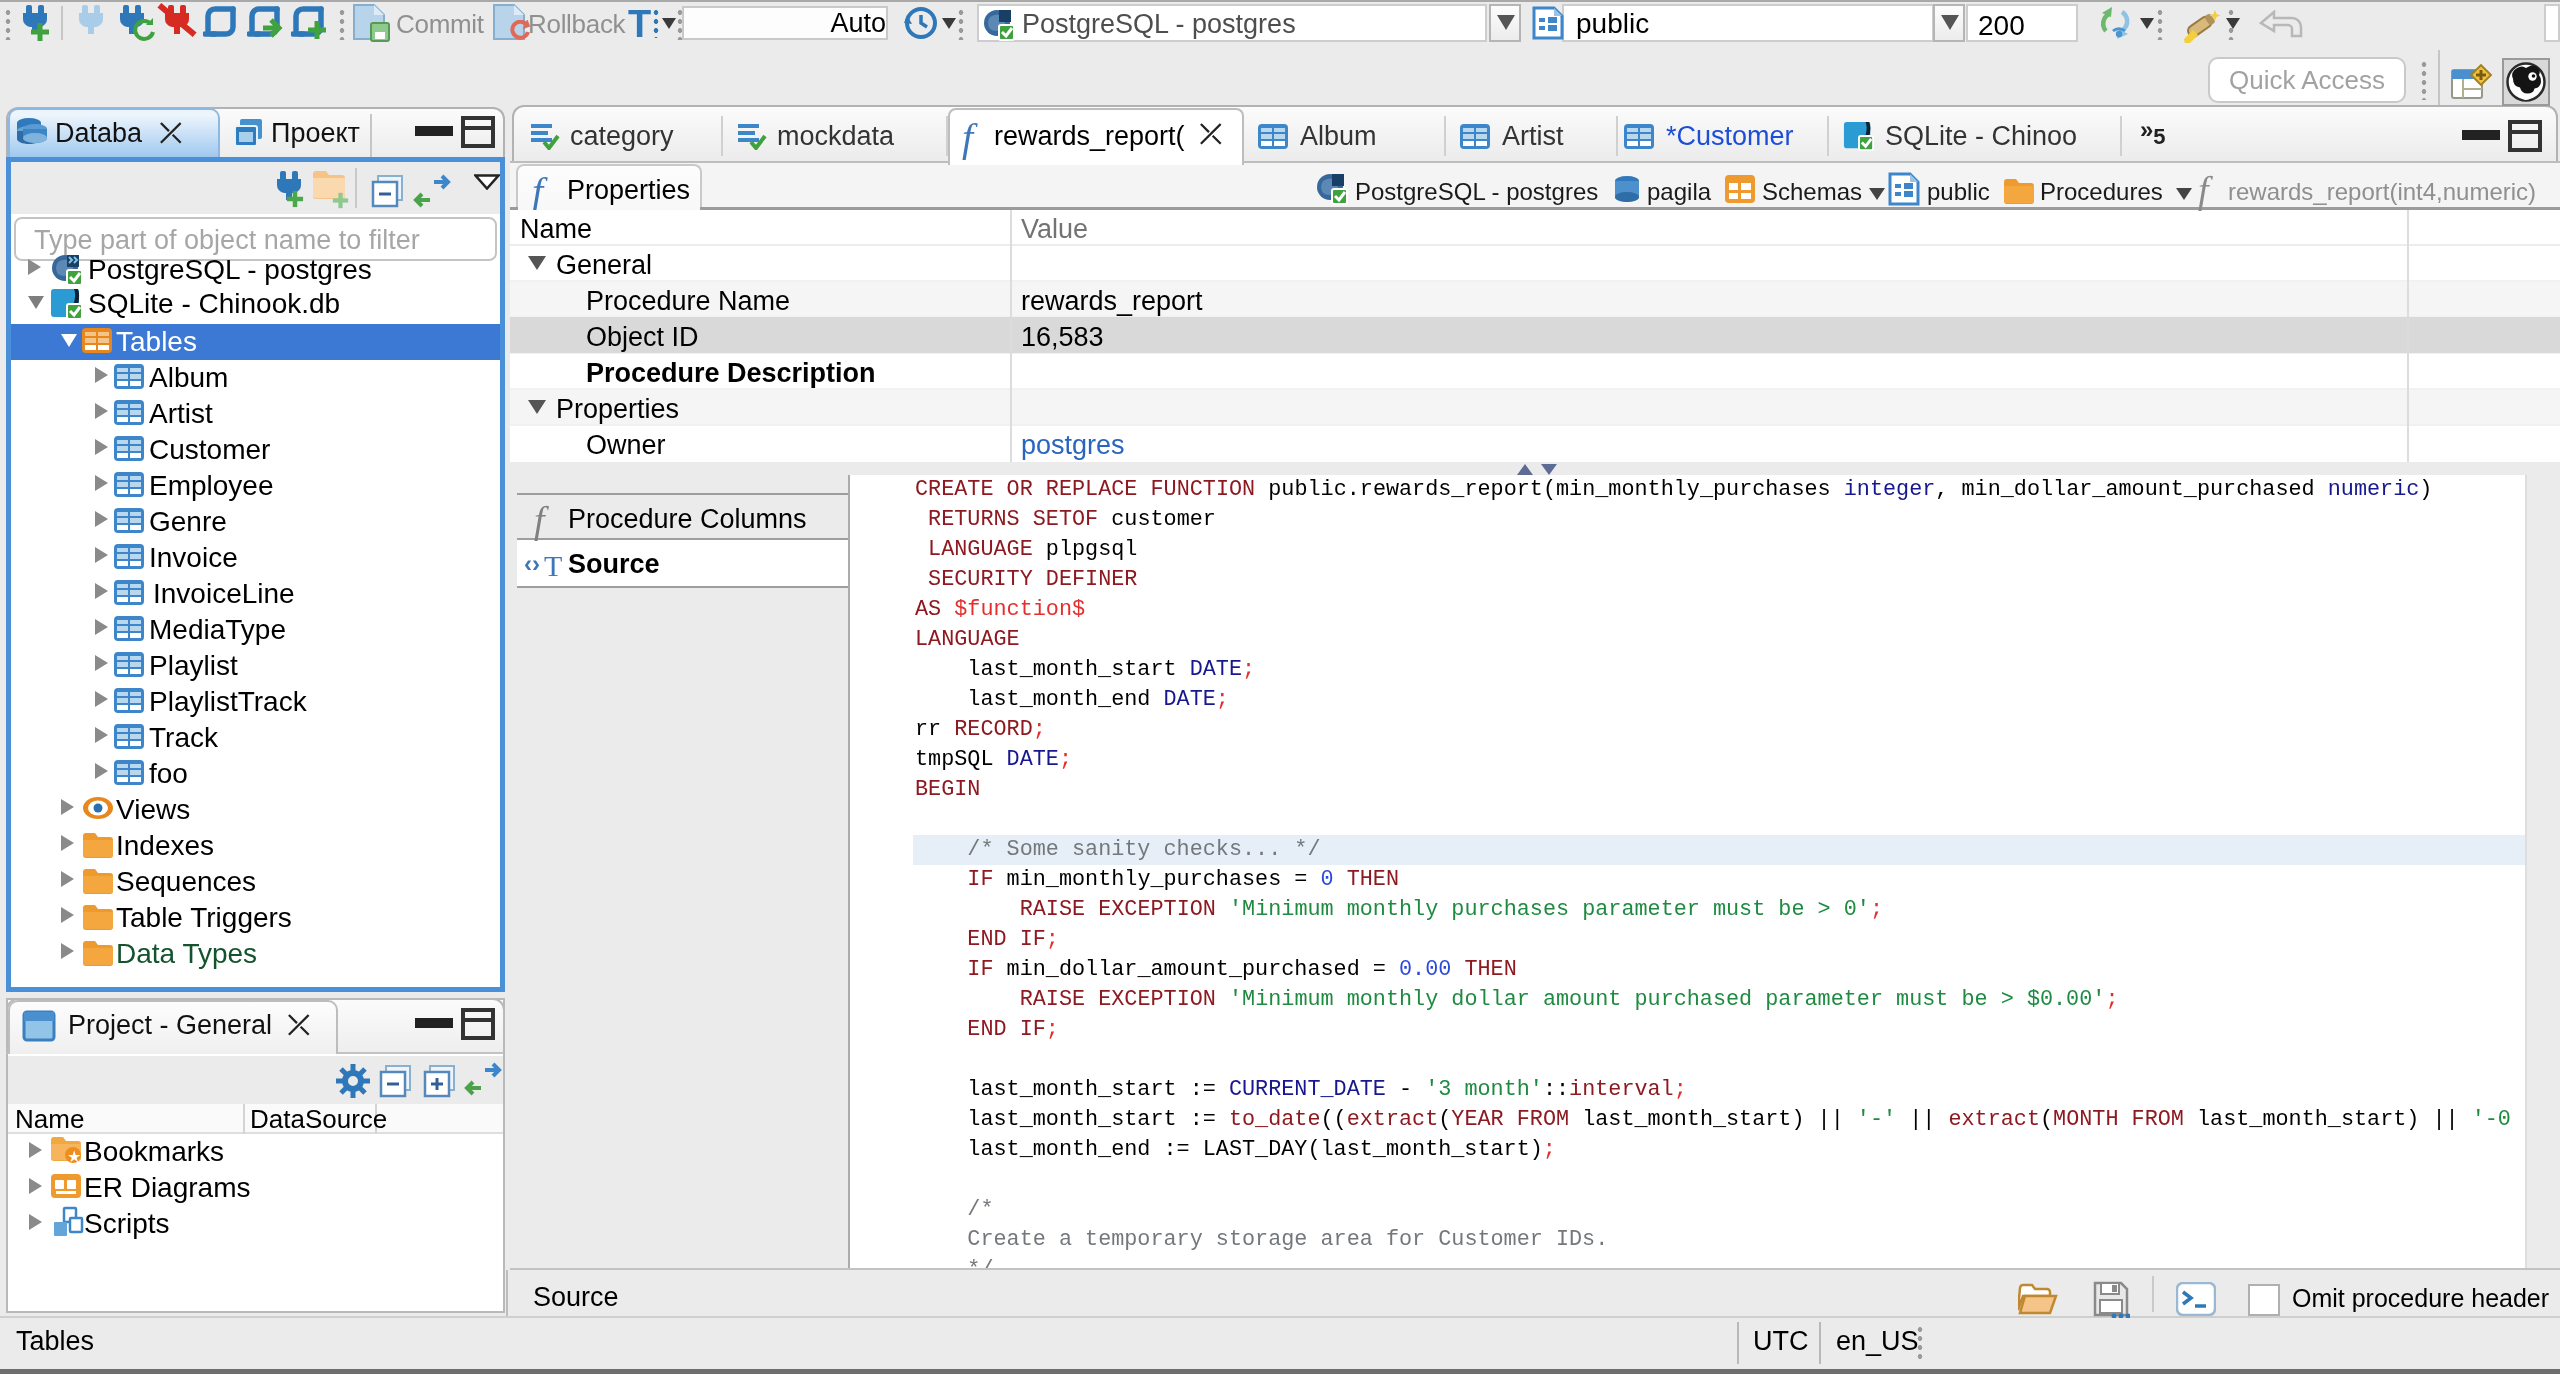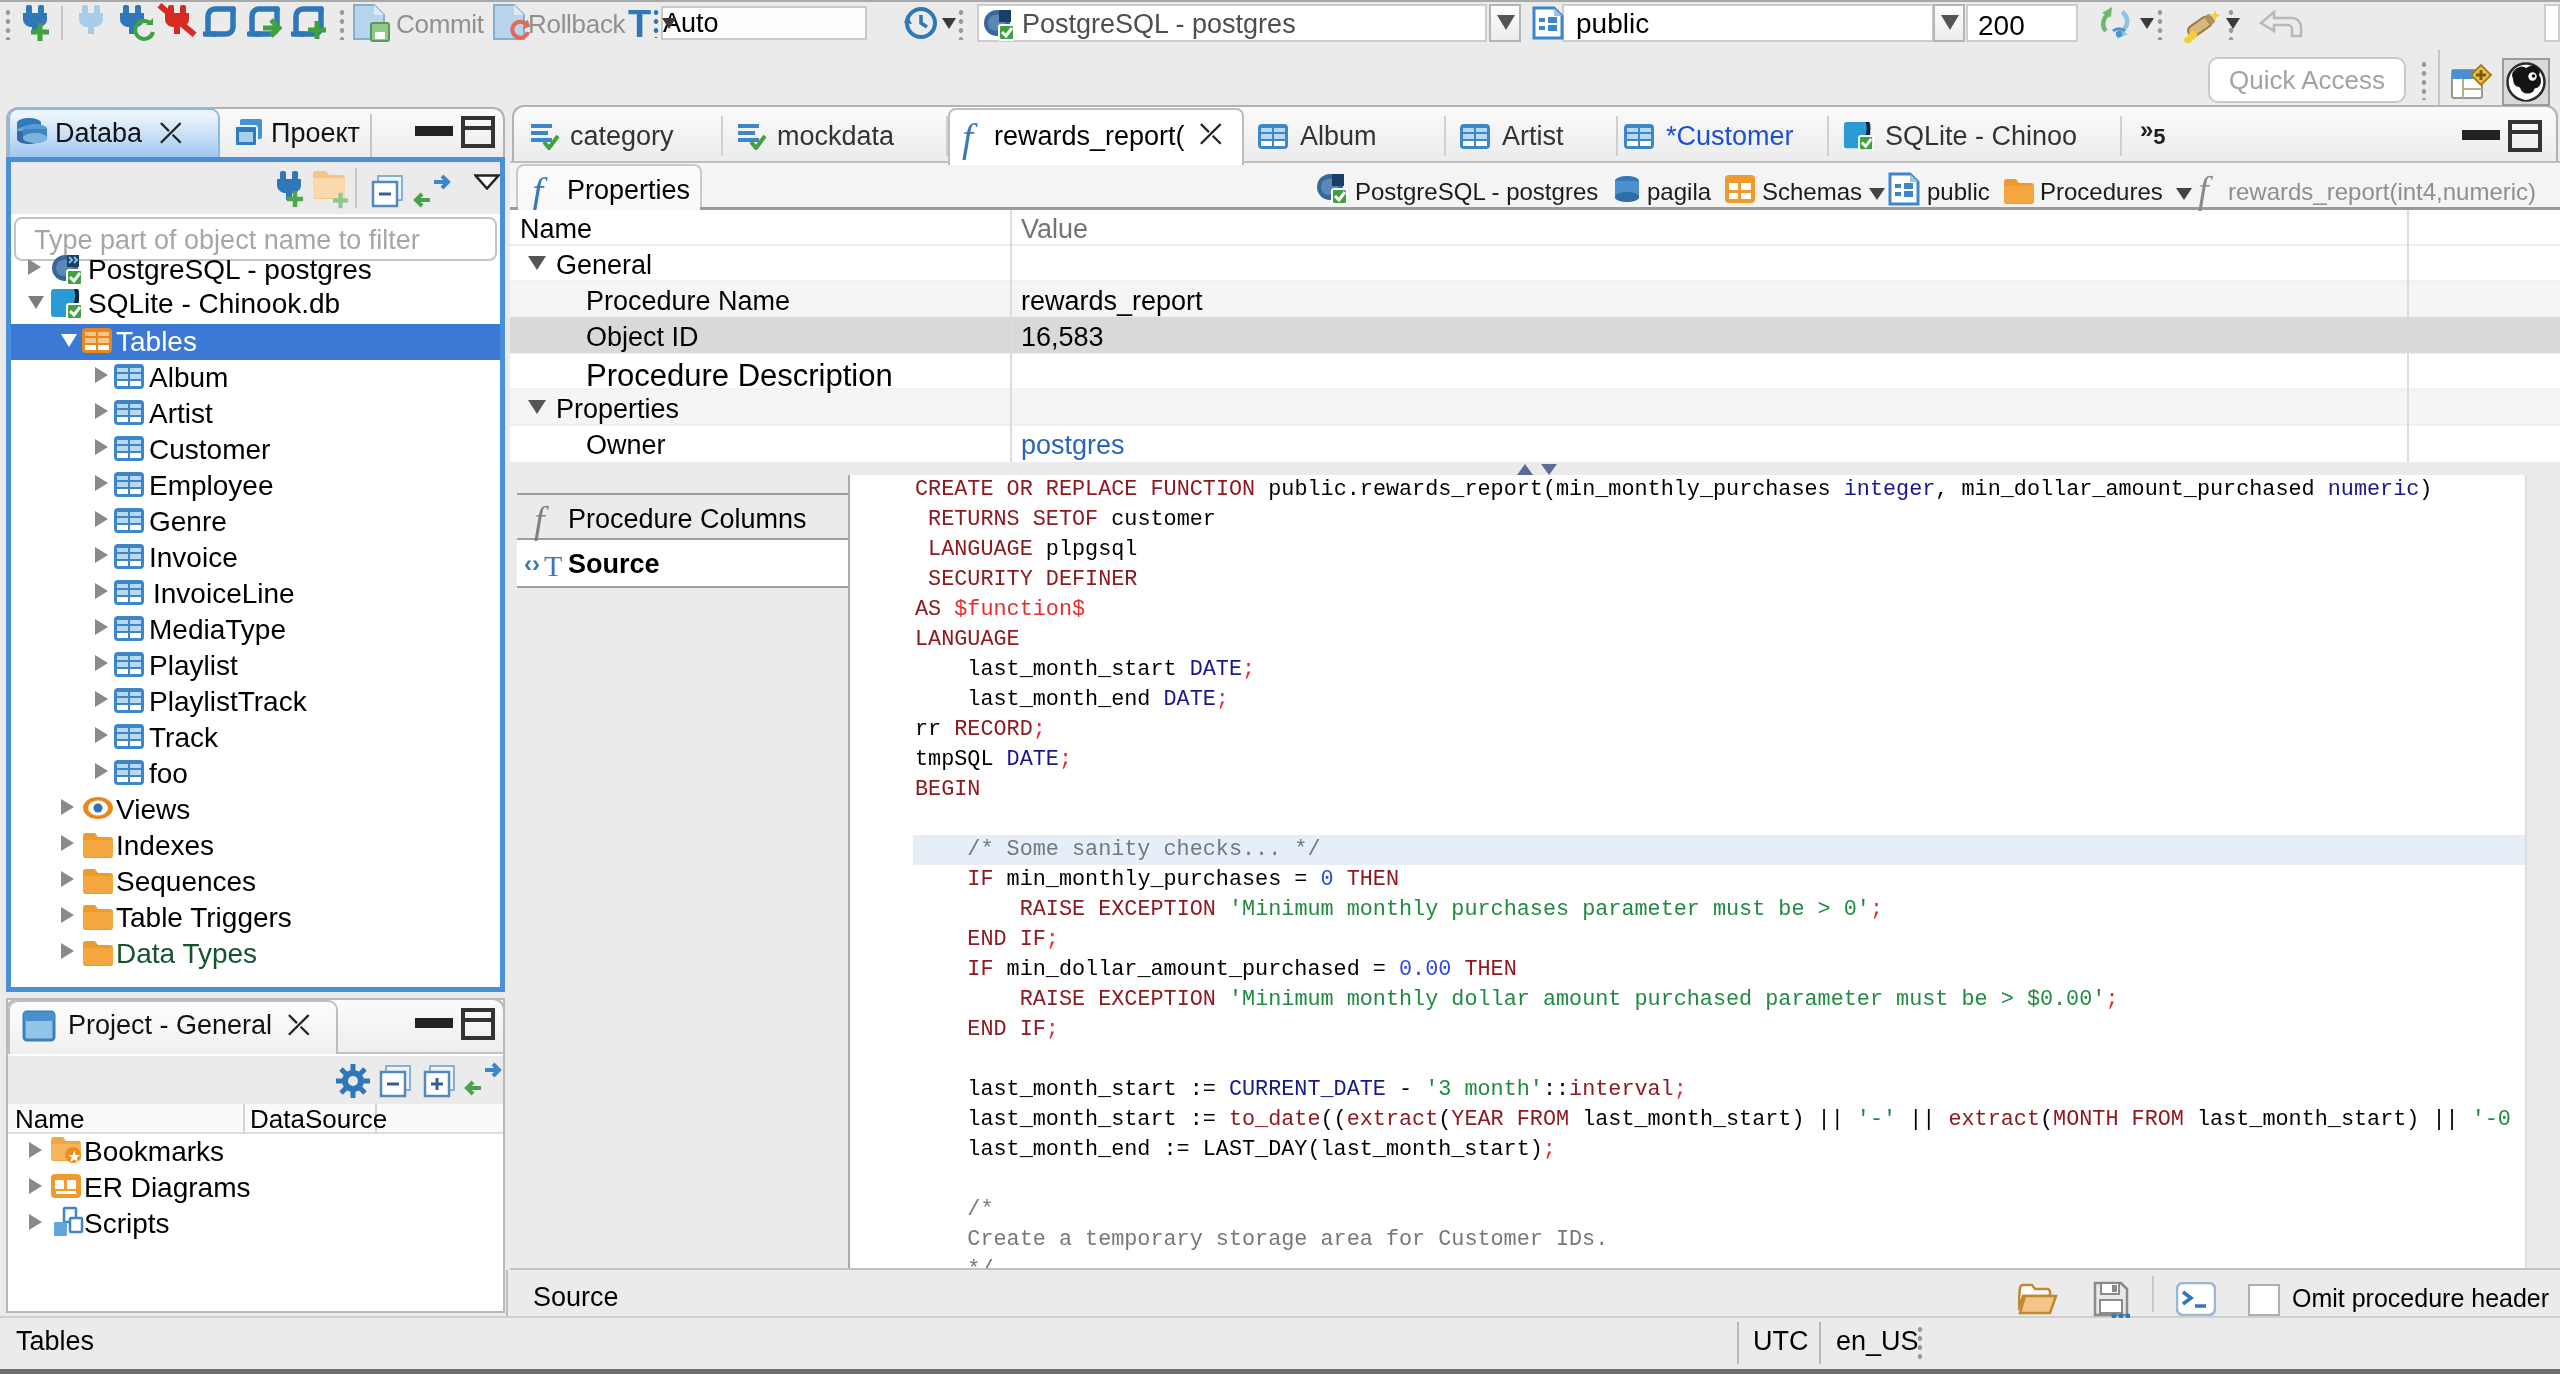--- a/index.html
+++ b/index.html
@@ -18,21 +18,21 @@
 <div class="a dots" style="left:4px;top:8px;height:32px"></div>
 <div class="a vline" style="left:61px;top:6px;height:34px"></div>
 <div class="a dots" style="left:338px;top:8px;height:32px"></div>
 <div class="a dots" style="left:676px;top:8px;height:32px"></div>
 <div class="a dots" style="left:957px;top:8px;height:32px"></div>
 <div class="a dots" style="left:2156px;top:8px;height:32px"></div>
 <div class="a dots" style="left:2227px;top:8px;height:32px"></div>
 
 <div id="tb1icons"></div>
 
-<div class="a" style="left:661px;top:6px;width:206px;height:34px;background:#fdfdfd;border:2px solid #c9c9c9;text-align:left;font-size:27px;line-height:30px">Auto</div>
+<div class="a" style="left:682px;top:6px;width:206px;height:34px;background:#fdfdfd;border:2px solid #c9c9c9;text-align:right;font-size:27px;line-height:30px">Auto</div>
 
 <div class="a" style="left:977px;top:4px;width:510px;height:38px;background:#fff;border:2px solid #cdcdcd"></div>
 <div class="a" style="left:1489px;top:4px;width:32px;height:38px;background:linear-gradient(#fdfdfd,#ececec);border:2px solid #b5b5b5"></div>
 <div class="a" style="left:1497px;top:15px;width:0;height:0;border-top:15px solid #555;border-left:9px solid transparent;border-right:9px solid transparent"></div>
 <div class="a" style="left:1022px;top:9px;font-size:27px;color:#4e4e4e">PostgreSQL - postgres</div>
 
 <div class="a" style="left:1562px;top:4px;width:372px;height:38px;background:#fff;border:2px solid #cdcdcd"></div>
 <div class="a" style="left:1933px;top:4px;width:32px;height:38px;background:linear-gradient(#fdfdfd,#ececec);border:2px solid #b5b5b5"></div>
 <div class="a" style="left:1941px;top:15px;width:0;height:0;border-top:15px solid #555;border-left:9px solid transparent;border-right:9px solid transparent"></div>
 <div class="a" style="left:1576px;top:8px;font-size:28px;color:#000">public</div>
@@ -146,21 +146,21 @@
 
 <div class="a" style="left:1010px;top:210px;width:2px;height:252px;background:#dcdcdc"></div>
 <div class="a" style="left:2407px;top:210px;width:2px;height:252px;background:#dcdcdc"></div>
 
 <div class="a tree-arrow-d" style="left:528px;top:256px;border-top-width:14px;border-left-width:9px;border-right-width:9px;border-top-color:#555"></div>
 <div class="a" style="left:556px;top:250px;font-size:27px">General</div>
 <div class="a" style="left:586px;top:286px;font-size:27px">Procedure Name</div>
 <div class="a" style="left:1021px;top:286px;font-size:27px">rewards_report</div>
 <div class="a" style="left:586px;top:322px;font-size:27px">Object ID</div>
 <div class="a" style="left:1021px;top:322px;font-size:27px">16,583</div>
-<div class="a" style="left:586px;top:358px;font-size:31px;font-weight:normal">Procedure Description</div>
+<div class="a" style="left:586px;top:358px;font-size:27px;font-weight:bold">Procedure Description</div>
 <div class="a tree-arrow-d" style="left:528px;top:400px;border-top-width:14px;border-left-width:9px;border-right-width:9px;border-top-color:#555"></div>
 <div class="a" style="left:556px;top:394px;font-size:27px">Properties</div>
 <div class="a" style="left:586px;top:430px;font-size:27px">Owner</div>
 <div class="a" style="left:1021px;top:430px;font-size:27px;color:#2965c0;">postgres</div>
 
 <div class="a" style="left:510px;top:462px;width:2050px;height:13px;background:#ebebeb"></div>
 <div class="a" style="left:1517px;top:464px;width:0;height:0;border-bottom:11px solid #5d6c94;border-left:8px solid transparent;border-right:8px solid transparent"></div>
 <div class="a" style="left:1541px;top:464px;width:0;height:0;border-top:11px solid #5d6c94;border-left:8px solid transparent;border-right:8px solid transparent"></div>
 
 <div class="a" style="left:510px;top:475px;width:338px;height:795px;background:#ebebeb"></div>

